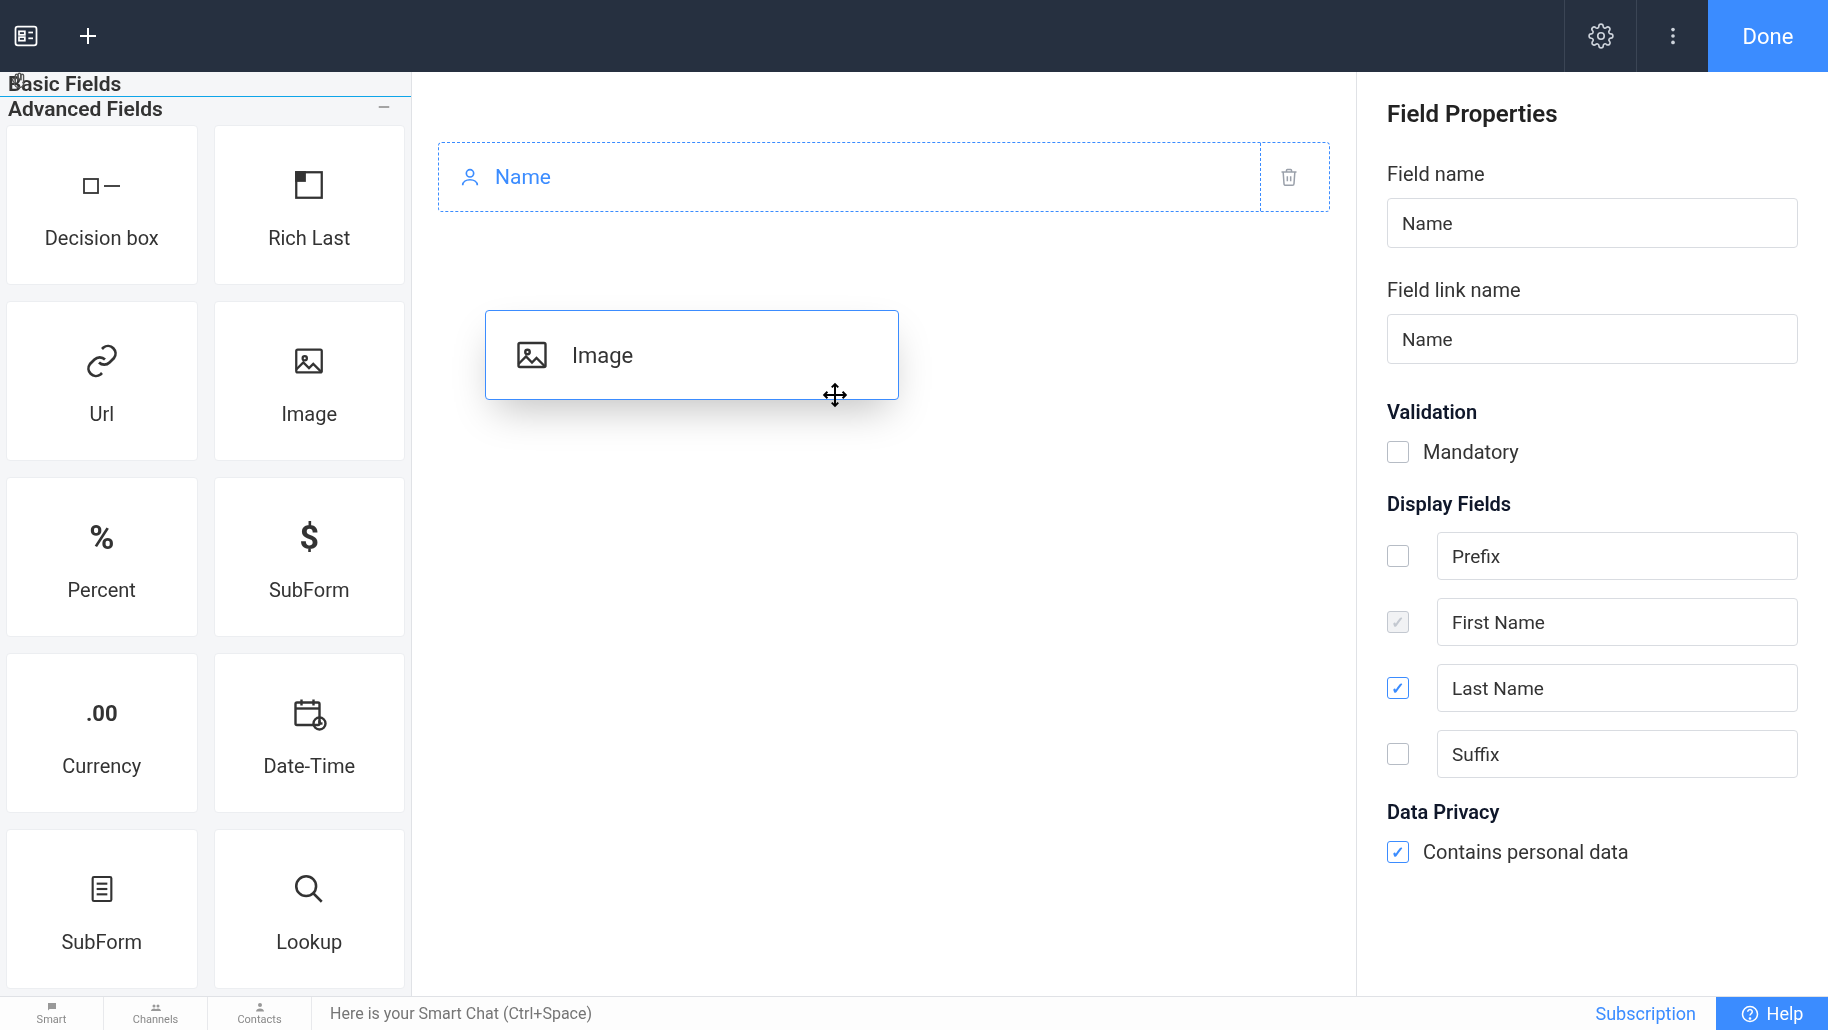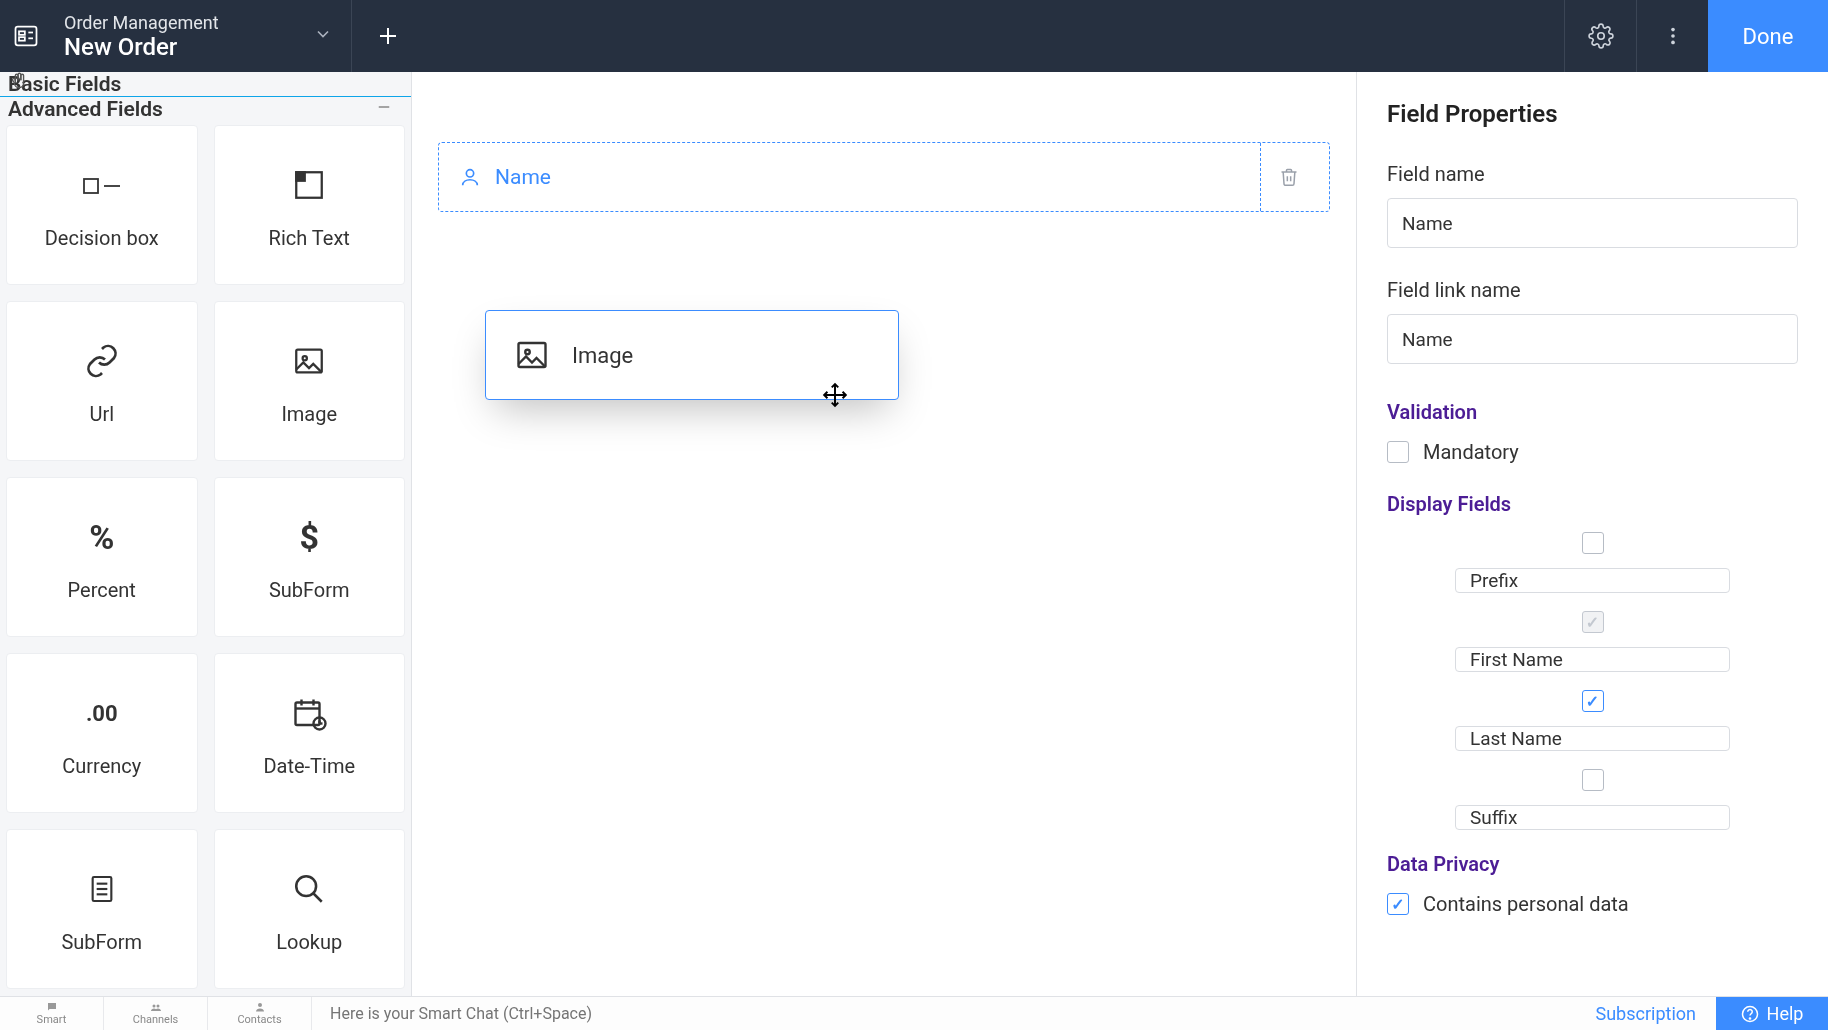--- a/index.html
+++ b/index.html
@@ -42,29 +42,29 @@
 .dragging-card { position: absolute; left: 485px; top: 310px; width: 414px; height: 90px; background: #fff; border: 1.5px solid #3b8cff; border-radius: 4px; display: flex; align-items: center; padding: 0 28px; box-shadow: 0 18px 40px -10px rgba(0,0,0,0.25); }
 .dragging-card .dc-icon { margin-right: 22px; display:flex; }
 .dragging-card .dc-label { font-size: 22px; color: #333; }
 .move-cursor { position: absolute; left: 822px; top: 382px; }
 
 
 .props { width: 472px; border-left: 1px solid #e0e2e6; padding: 28px 30px 0 30px; overflow-y: auto; }
 .props-title { font-size: 24px; font-weight: 600; color: #222; margin-bottom: 34px; }
 .prop-label { font-size: 20px; color: #333; margin-bottom: 12px; }
 .prop-input { width: 100%; height: 50px; border: 1px solid #d9dce1; border-radius: 4px; padding: 0 14px; font-size: 19px; color: #333; margin-bottom: 30px; }
-.prop-section-title { font-size: 20px; font-weight: 600; color: #4c1d95; margin-bottom: 16px; margin-top: 6px; }
+.prop-section-title { font-size: 20px; font-weight: 600; color: #0f172a; margin-bottom: 16px; margin-top: 6px; }
 .checkbox-row { display: flex; align-items: center; gap: 14px; margin-bottom: 18px; }
 .cb { width: 22px; height: 22px; border: 1.5px solid #b6bcc5; border-radius: 3px; display: flex; align-items: center; justify-content: center; cursor: pointer; flex-shrink:0; }
 .cb.checked { border-color: #3b8cff; }
 .cb.checked::after { content: '✓'; color: #3b8cff; font-size: 16px; font-weight: bold; }
 .cb.half { border-color: #c3c8d0; background: #f1f2f4; }
 .cb.half::after { content: '✓'; color: #c3c8d0; font-size: 16px; font-weight: bold; }
 .checkbox-row .row-label { font-size: 20px; color: #333; }
-.display-field-row { display: flex; align-items: center; gap: 14px; margin-bottom: 18px; flex-direction: column; }
+.display-field-row { display: flex; align-items: center; gap: 28px; margin-bottom: 18px; }
 .display-field-input { flex: 1; height: 48px; border: 1px solid #d9dce1; border-radius: 4px; padding: 0 14px; font-size: 19px; color: #333; }
 
 
 .bottombar { height: 34px; border-top: 1px solid #e0e2e6; background: #fdfdfd; display: flex; align-items: center; }
 .bb-tab { width: 104px; height: 100%; display: flex; flex-direction: column; align-items: center; justify-content: center; border-right: 1px solid #e8e9ec; font-size: 11px; color: #888; cursor: pointer; }
 .bb-tab svg { width: 14px; height: 12px; }
 .bb-input { flex: 1; height: 100%; border: none; padding: 0 18px; font-size: 16px; color: #999; background: transparent; }
 .bb-sub { padding: 0 20px; color: #3b8cff; font-size: 18px; cursor: pointer; }
 .bb-help { width: 112px; height: 100%; background: #3b8cff; color: #fff; display: flex; align-items: center; justify-content: center; gap: 8px; font-size: 18px; cursor: pointer; }
 
@@ -75,31 +75,20 @@
 
 <div class="topbar">
   <div class="topbar-logo">
     <svg viewBox="0 0 24 24" fill="none" stroke="#fff" stroke-width="1.5">
         <rect x="3" y="4" width="18" height="16" rx="2"></rect>
         <rect x="6" y="8" width="5" height="3"></rect>
         <rect x="6" y="13" width="5" height="3"></rect>
         <line x1="14" y1="9" x2="18" y2="9"></line>
         <line x1="14" y1="14" x2="18" y2="14"></line>
       </svg>
-  </div>
-  <div class="topbar-title-wrap">
-    <div class="topbar-title-text">
-      <span class="line1">Order Management</span>
-      <span class="line2">New Order</span>
-    </div>
-    <span class="topbar-chevron">
-      <svg width="20" height="20" viewBox="0 0 24 24" fill="none" stroke="#aab1bd" stroke-width="2">
-          <polyline points="6 9 12 15 18 9"></polyline>
-        </svg>
-    </span>
   </div>
   <div class="topbar-add">
     <svg width="24" height="24" viewBox="0 0 24 24" fill="none" stroke="#fff" stroke-width="2">
         <line x1="12" y1="4" x2="12" y2="20"></line>
         <line x1="4" y1="12" x2="20" y2="12"></line>
       </svg>
   </div>
   <div class="topbar-spacer"></div>
   <div class="topbar-icon-btn">
     <svg width="26" height="26" viewBox="0 0 24 24" fill="none" stroke="#cdd3db" stroke-width="1.5">
@@ -149,21 +138,21 @@
           </div>
           <div class="field-tile-label">Decision box</div>
         </div>
         <div class="field-tile">
           <div class="field-tile-icon">
             <svg width="34" height="34" viewBox="0 0 24 24" fill="none" stroke="#333" stroke-width="1.6">
               <rect x="3" y="3" width="18" height="18"></rect>
               <rect x="3" y="3" width="6" height="6" fill="#333"></rect>
             </svg>
           </div>
-          <div class="field-tile-label">Rich Text</div>
+          <div class="field-tile-label">Rich Last</div>
         </div>
         <div class="field-tile">
           <div class="field-tile-icon">
             <svg width="36" height="36" viewBox="0 0 24 24" fill="none" stroke="#333" stroke-width="1.8">
               <path d="M10 13a5 5 0 0 0 7 0l3-3a5 5 0 0 0-7-7l-1 1"></path>
               <path d="M14 11a5 5 0 0 0-7 0l-3 3a5 5 0 0 0 7 7l1-1"></path>
             </svg>
           </div>
           <div class="field-tile-label">Url</div>
         </div>

